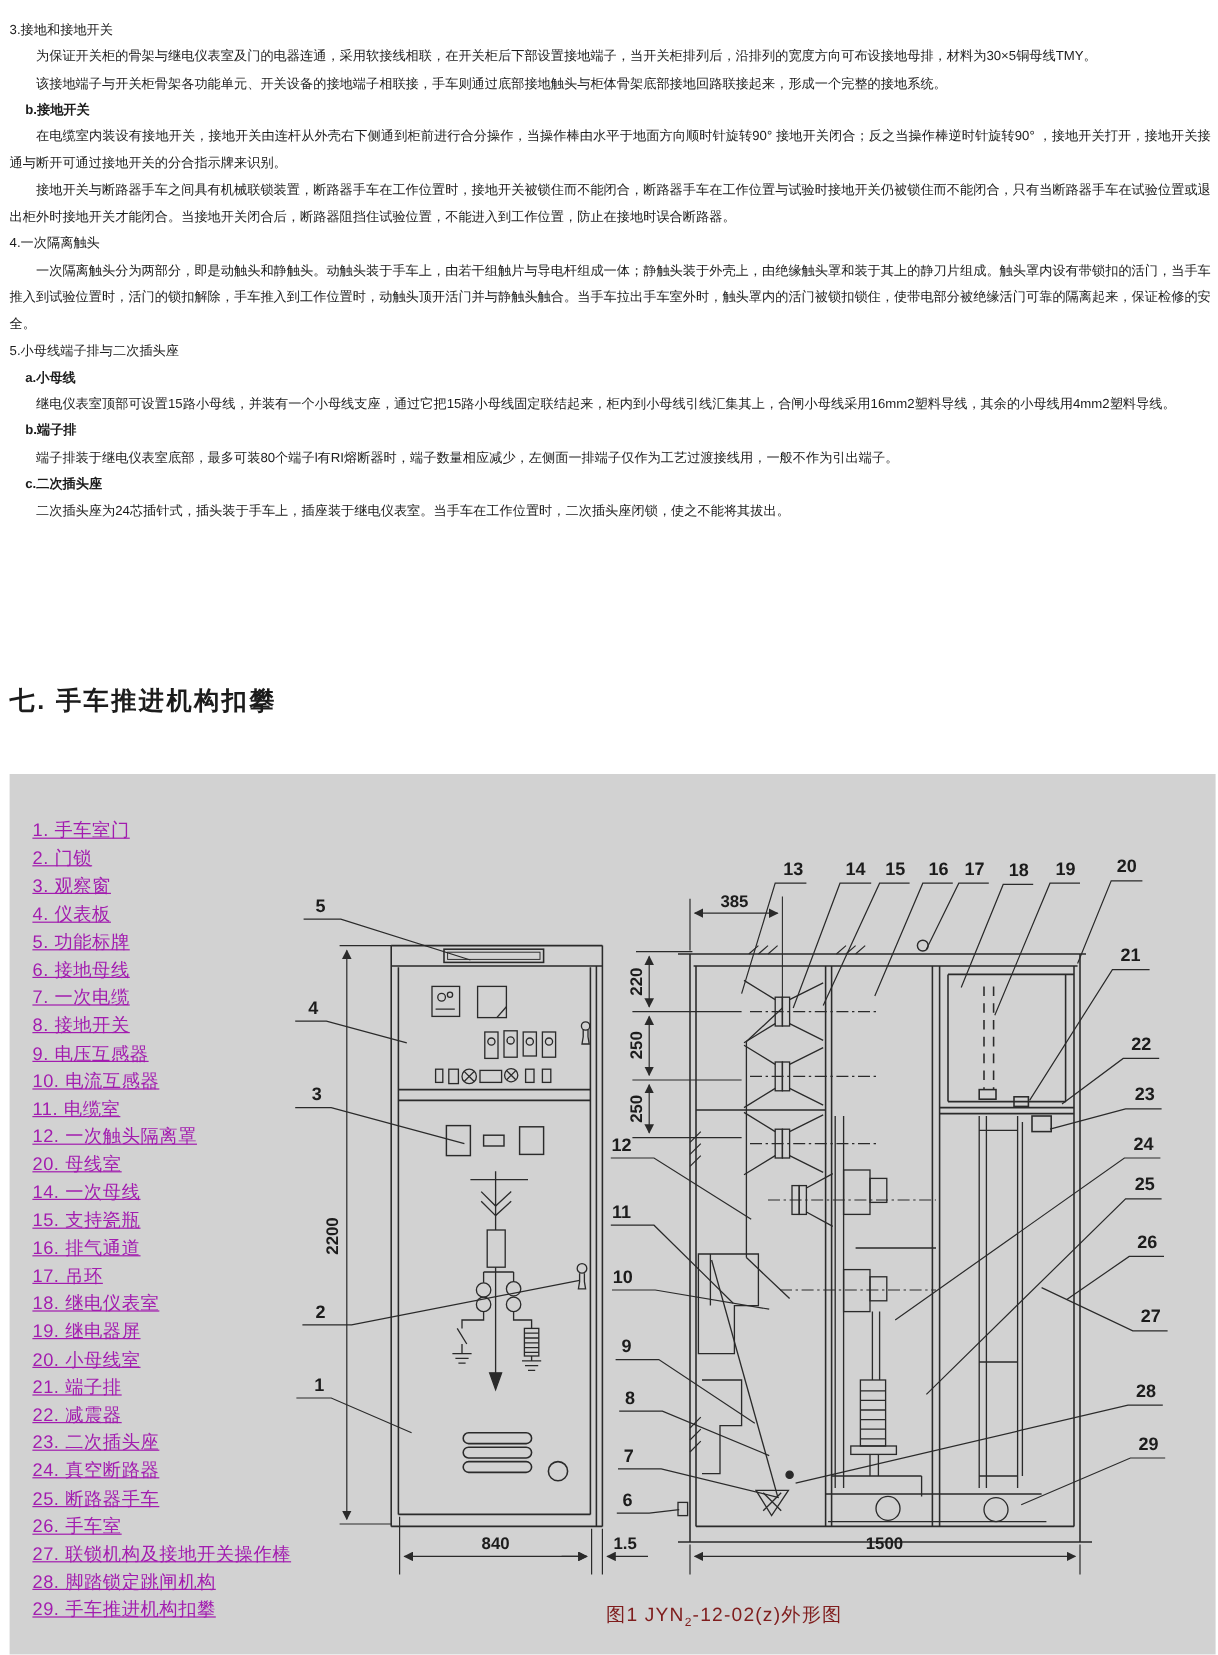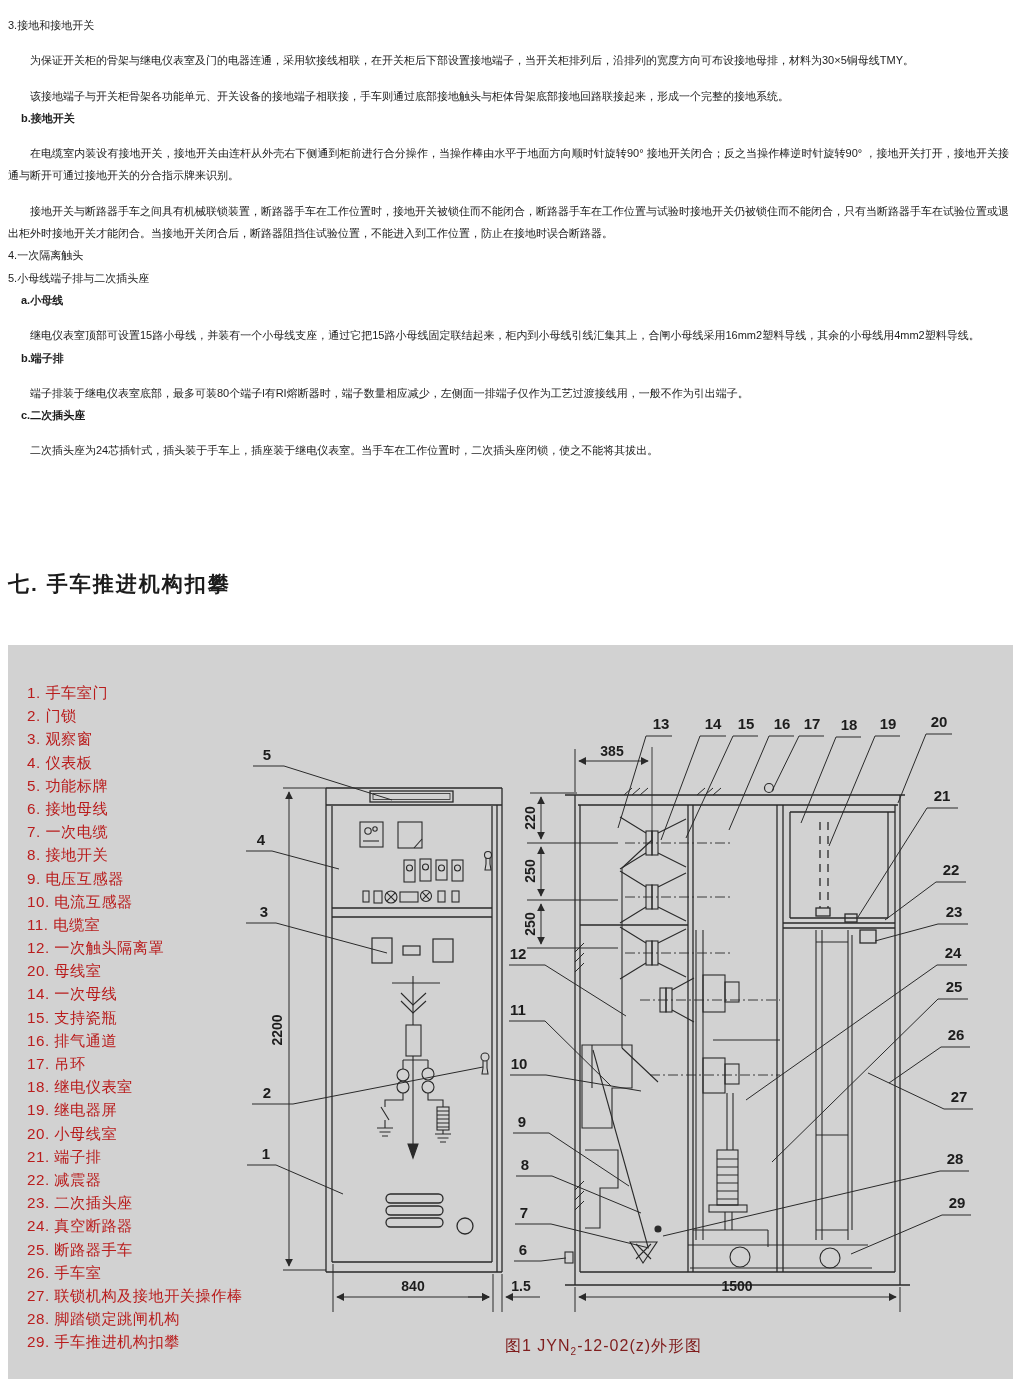--- a/index.html
+++ b/index.html
@@ -1,25 +1,25 @@
 <!DOCTYPE html>
 <html><head>
 <meta charset="utf-8">
 <style>
   html,body{margin:0;padding:0;background:#fff;}
   .page{position:relative;width:1015px;height:1379px;background:#ffffff;overflow:hidden;
         font-family:"Liberation Sans","DejaVu Sans",sans-serif;color:#1c1c1c;}
   .text-block{position:absolute;left:8px;top:14px;width:1001px;font-size:11px;line-height:22.3px;}
   .text-block p{margin:0;text-align:justify;}
-  .text-block p.para{text-indent:2em;margin-top:13px;}
+  .text-block p.para{text-indent:2em;}
   .text-block p.sub{padding-left:13px;font-weight:bold;}
   .h7{position:absolute;left:8px;top:570px;font-size:21px;font-weight:bold;letter-spacing:2px;}
   .intro{position:absolute;left:8px;top:645px;font-size:15.5px;}
   .figure-panel{position:absolute;left:8px;top:645px;width:1005px;height:734px;background:#d2d2d2;}
-  .parts-list{position:absolute;left:19px;top:36px;font-size:15.2px;color:#b91c1c;}
+  .parts-list{position:absolute;left:19px;top:36px;font-size:15.2px;color:#a21caf;text-decoration:underline;}
   .pl-row{height:23.2px;line-height:23.2px;white-space:nowrap;letter-spacing:0.5px;}
   .fig-svg{position:absolute;left:232px;top:0;width:775px;height:734px;}
   .caption{position:absolute;left:497px;top:691px;font-size:16px;color:#7f1d1d;letter-spacing:1px;white-space:nowrap;}
   .caption sub{font-size:10px;}
   svg text{font-family:"Liberation Sans","DejaVu Sans",sans-serif;fill:#1c1c1c;}
   .callout{font-size:15px;font-weight:bold;}
   .dimtxt{font-size:14px;font-weight:bold;}
 </style>
 </head>
 <body>
@@ -27,20 +27,21 @@
 <div class="page">
 
   <div class="text-block">
     <p>3.接地和接地开关</p>
     <p class="para">为保证开关柜的骨架与继电仪表室及门的电器连通，采用软接线相联，在开关柜后下部设置接地端子，当开关柜排列后，沿排列的宽度方向可布设接地母排，材料为30×5铜母线TMY。</p>
     <p class="para">该接地端子与开关柜骨架各功能单元、开关设备的接地端子相联接，手车则通过底部接地触头与柜体骨架底部接地回路联接起来，形成一个完整的接地系统。</p>
     <p class="sub">b.接地开关</p>
     <p class="para">在电缆室内装设有接地开关，接地开关由连杆从外壳右下侧通到柜前进行合分操作，当操作棒由水平于地面方向顺时针旋转90°  接地开关闭合；反之当操作棒逆时针旋转90°  ，接地开关打开，接地开关接通与断开可通过接地开关的分合指示牌来识别。</p>
     <p class="para">接地开关与断路器手车之间具有机械联锁装置，断路器手车在工作位置时，接地开关被锁住而不能闭合，断路器手车在工作位置与试验时接地开关仍被锁住而不能闭合，只有当断路器手车在试验位置或退出柜外时接地开关才能闭合。当接地开关闭合后，断路器阻挡住试验位置，不能进入到工作位置，防止在接地时误合断路器。</p>
     <p>4.一次隔离触头</p>
+    <p class="para">一次隔离触头分为两部分，即是动触头和静触头。动触头装于手车上，由若干组触片与导电杆组成一体；静触头装于外壳上，由绝缘触头罩和装于其上的静刀片组成。触头罩内设有带锁扣的活门，当手车推入到试验位置时，活门的锁扣解除，手车推入到工作位置时，动触头顶开活门并与静触头触合。当手车拉出手车室外时，触头罩内的活门被锁扣锁住，使带电部分被绝缘活门可靠的隔离起来，保证检修的安全。</p>
     <p>5.小母线端子排与二次插头座</p>
     <p class="sub">a.小母线</p>
     <p class="para">继电仪表室顶部可设置15路小母线，并装有一个小母线支座，通过它把15路小母线固定联结起来，柜内到小母线引线汇集其上，合闸小母线采用16mm2塑料导线，其余的小母线用4mm2塑料导线。</p>
     <p class="sub">b.端子排</p>
     <p class="para">端子排装于继电仪表室底部，最多可装80个端子l有RI熔断器时，端子数量相应减少，左侧面一排端子仅作为工艺过渡接线用，一般不作为引出端子。</p>
     <p class="sub">c.二次插头座</p>
     <p class="para">二次插头座为24芯插针式，插头装于手车上，插座装于继电仪表室。当手车在工作位置时，二次插头座闭锁，使之不能将其拔出。</p>
   </div>
 
   <div class="h7">七. 手车推进机构扣攀</div>

